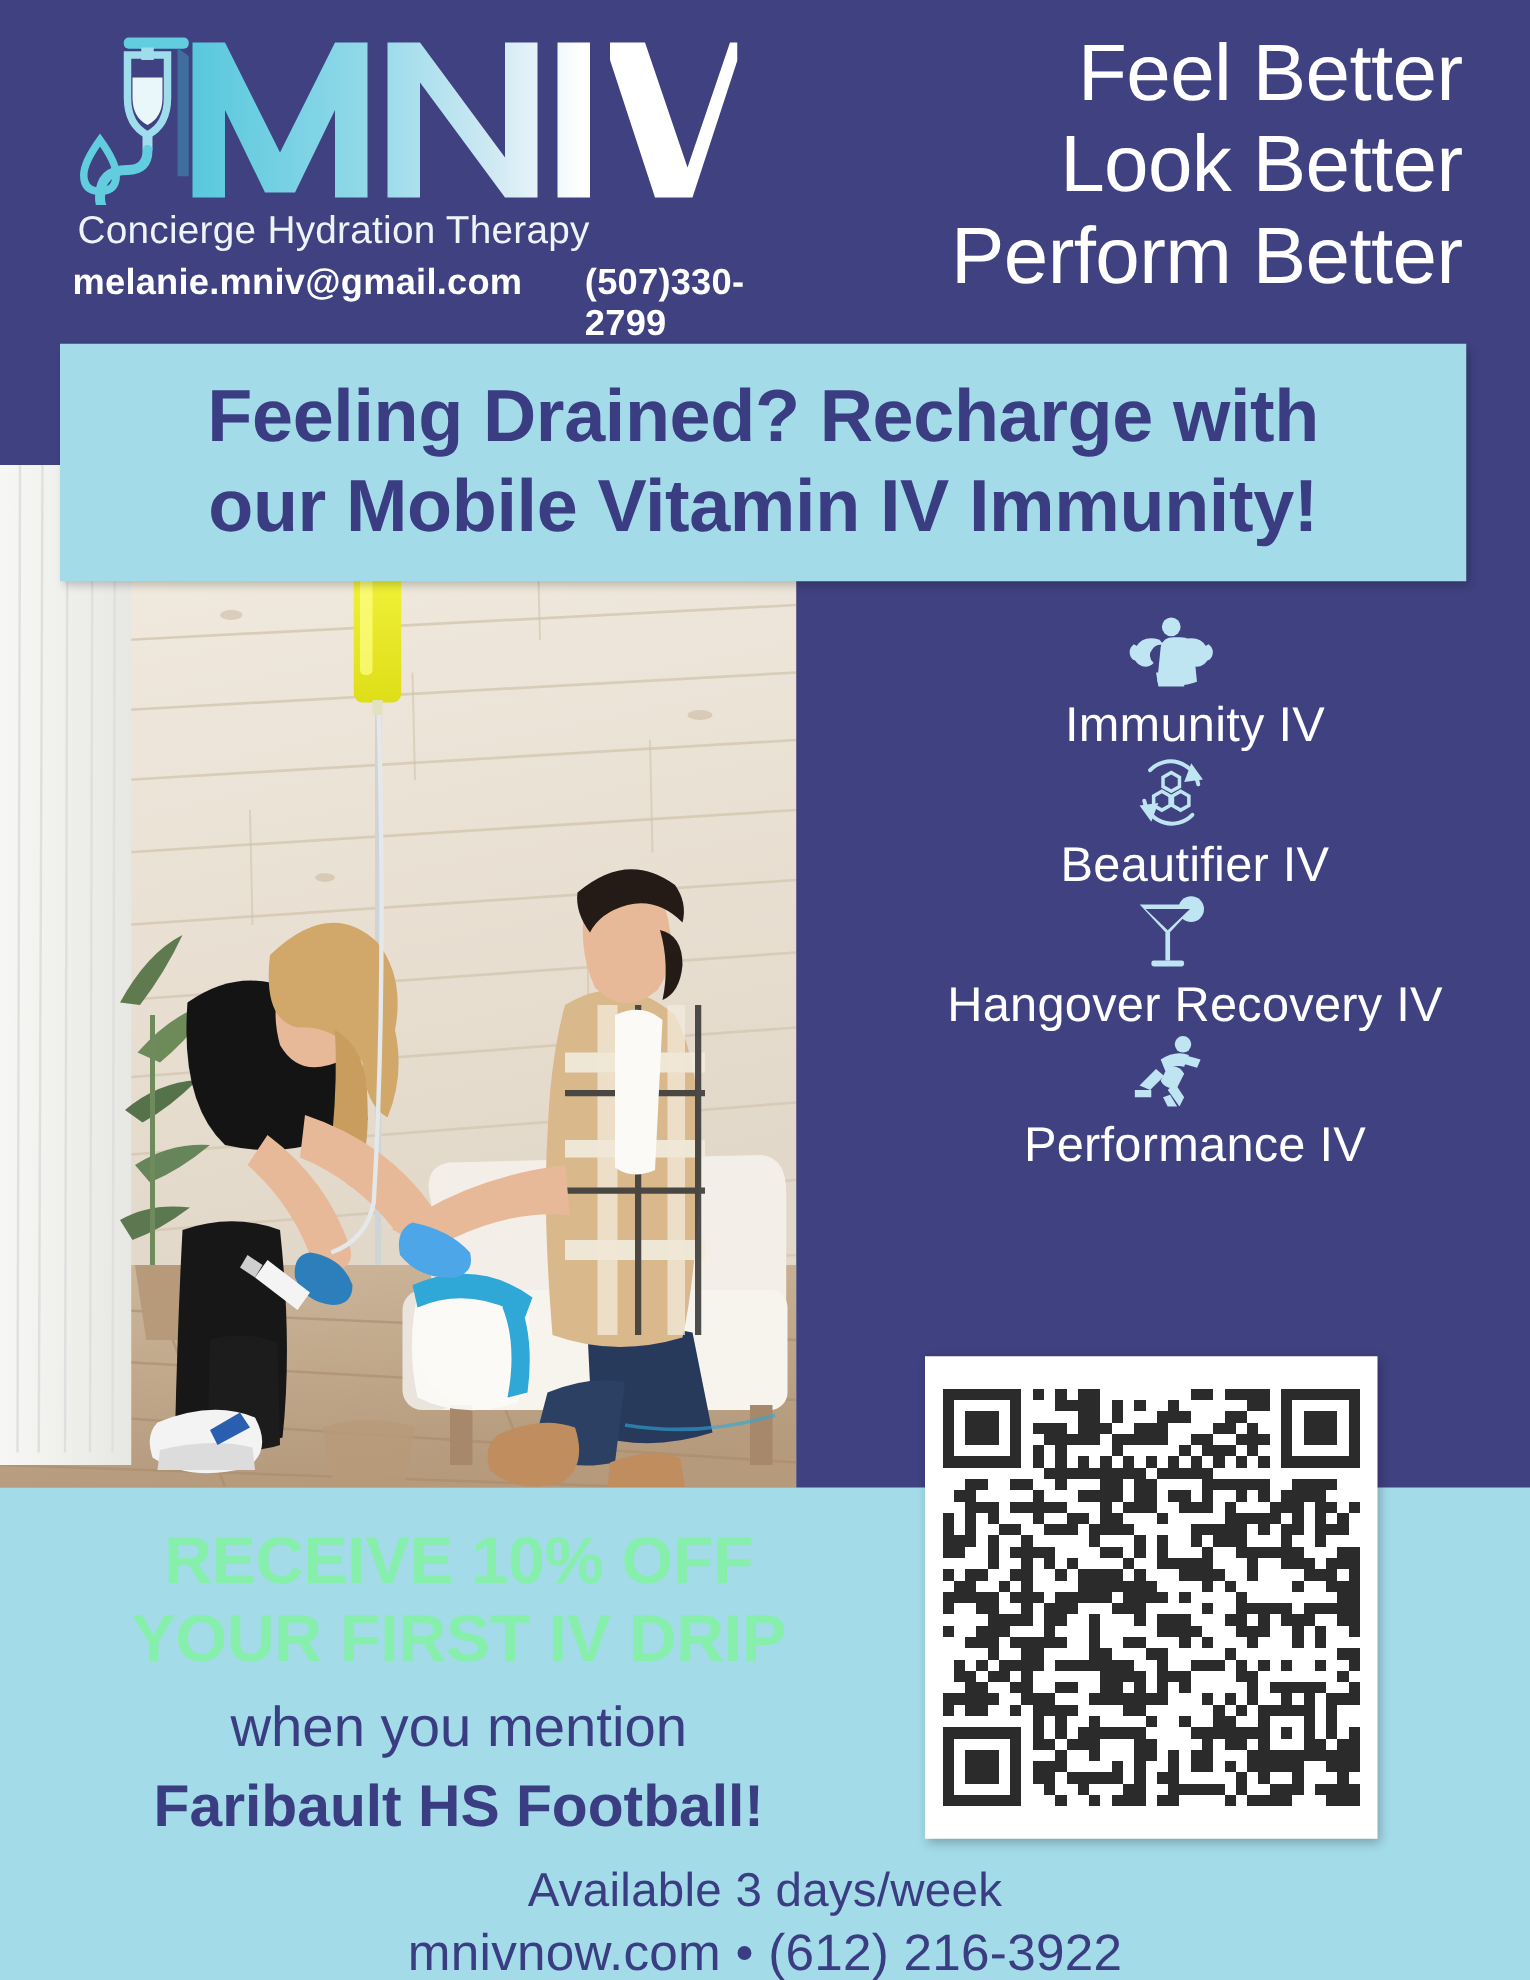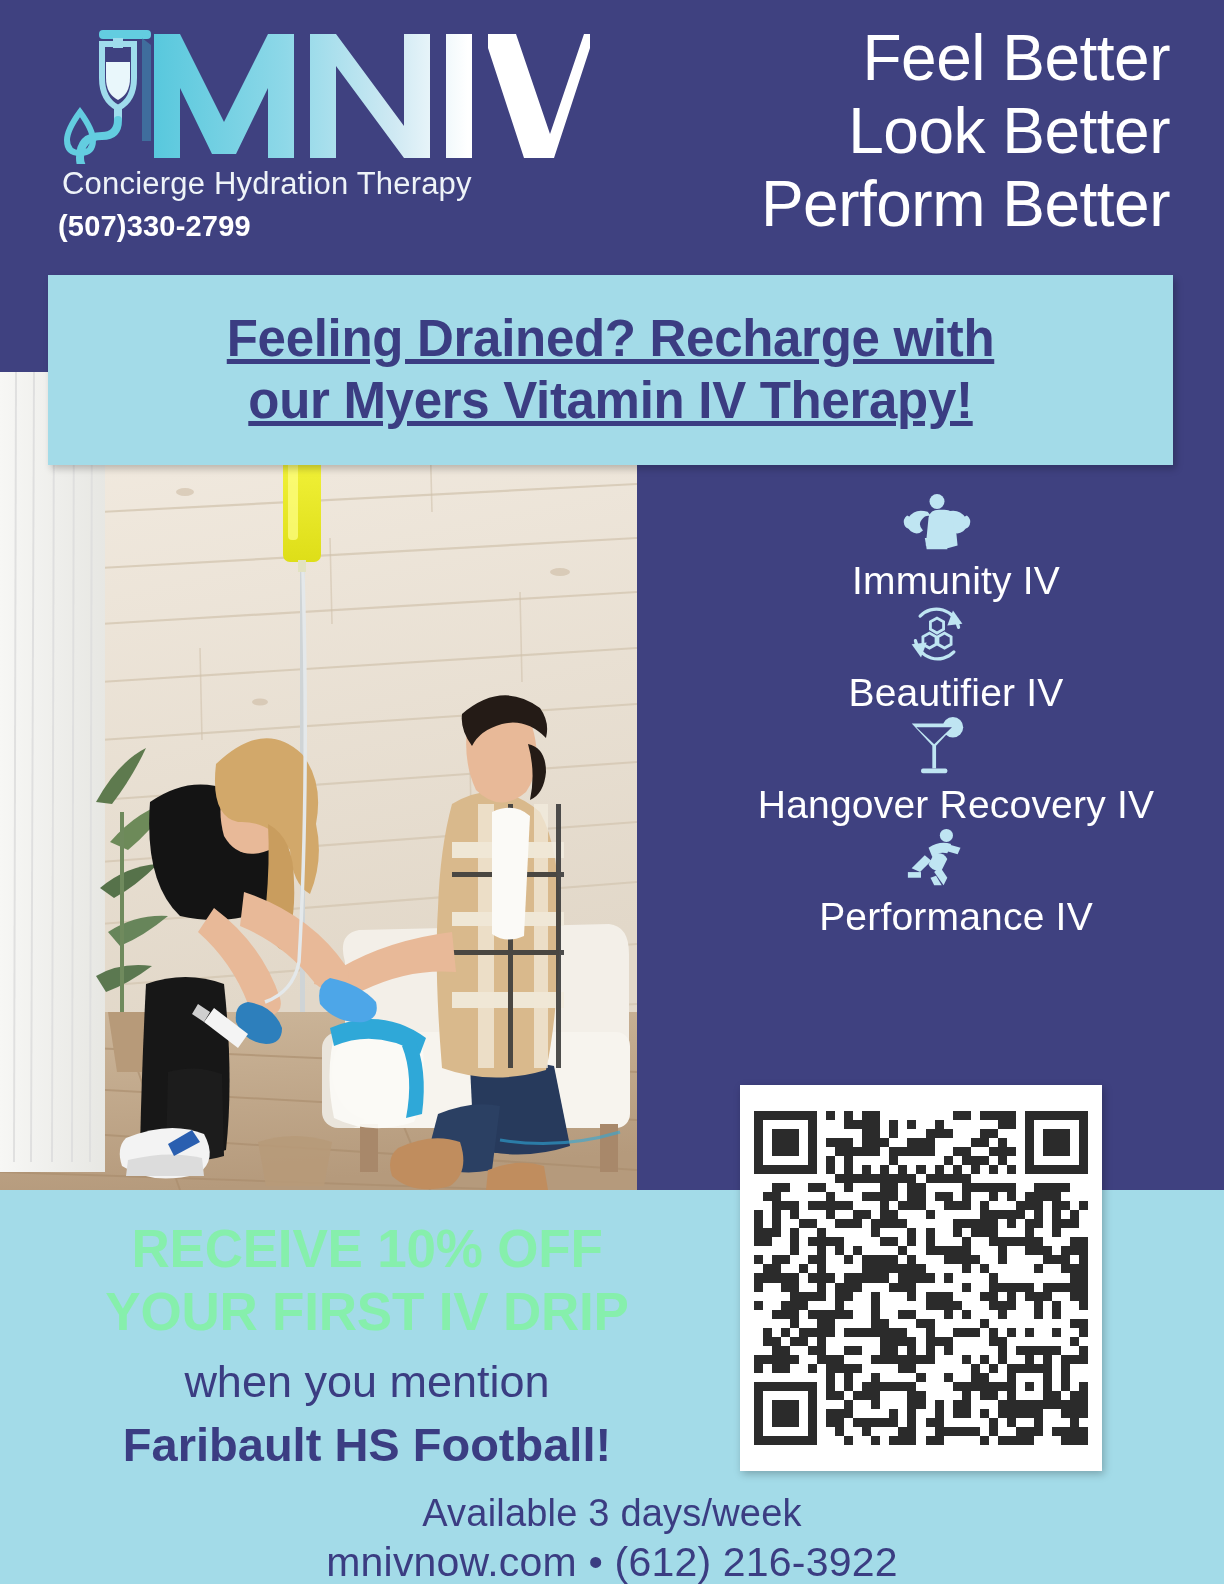--- a/index.html
+++ b/index.html
@@ -42,24 +42,23 @@
   }
 
   
   .banner {
     position:absolute; left:48px; top:275px; width:1125px; height:190px;
     background:#a3dbe8; box-shadow:3px 4px 7px rgba(0,0,0,.22);
     display:flex; flex-direction:column; align-items:center; justify-content:center;
     z-index:5;
   }
   .banner-line {
-    color:#3b3d82; font-size:51px; font-weight:700;
+    color:#3b3d82; font-size:59px; font-weight:700;
     line-height:1.22; text-align:center; letter-spacing:-0.3px;
     white-space:nowrap;
-    text-decoration:underline;
   }
 
   
   .services {
     position:absolute; left:672px; top:485px; width:530px;
   }
   .service {
     display:flex; align-items:center; height:112px;flex-direction:column;
   }
   .svc-icon { width:74px; flex:0 0 74px; display:flex; align-items:center; justify-content:center; }
@@ -310,33 +309,34 @@
 
           <path d="M4 140 V16 L30 16 L74 104 L118 16 L144 16 V140 L118 140 V70 L86 136 L62 136 L30 70 V140 Z
                    M160 140 V16 L186 16 L254 108 V16 L280 16 V140 L254 140 L186 48 V140 Z
                    M296 140 V16 L322 16 V140 Z
                    M338 16 L366 16 L400 116 L434 16 L440 16 L440 30 L404 140 L374 140 L338 30 Z" fill="url(#wmg)"></path>
         </svg>
       </span>
     </div>
     <div class="tagline">Concierge Hydration Therapy</div>
     <div class="contact-row">
+      <span>melanie.mniv@gmail.com</span>
       <span>(507)330-2799</span>
     </div>
   </div>
 
   <div class="slogan">
     <div>Feel Better</div>
     <div>Look Better</div>
     <div>Perform Better</div>
   </div>
 
   <div class="banner">
     <div class="banner-line">Feeling Drained? Recharge with</div>
-    <div class="banner-line">our Myers Vitamin IV Therapy!</div>
+    <div class="banner-line">our Mobile Vitamin IV Immunity!</div>
   </div>
 
   <div class="services">
 
     <div class="service">
       <span class="svc-icon">
         <svg viewBox="0 0 74 62" width="70" height="58">
           <g fill="#bfe5f2">
             <circle cx="37" cy="9" r="8"></circle>
             <path d="M29 18 h16 q9 0 11 8 l3 30 q-16 6 -34 0 l3 -30 q2 -8 11 -8z"></path>

